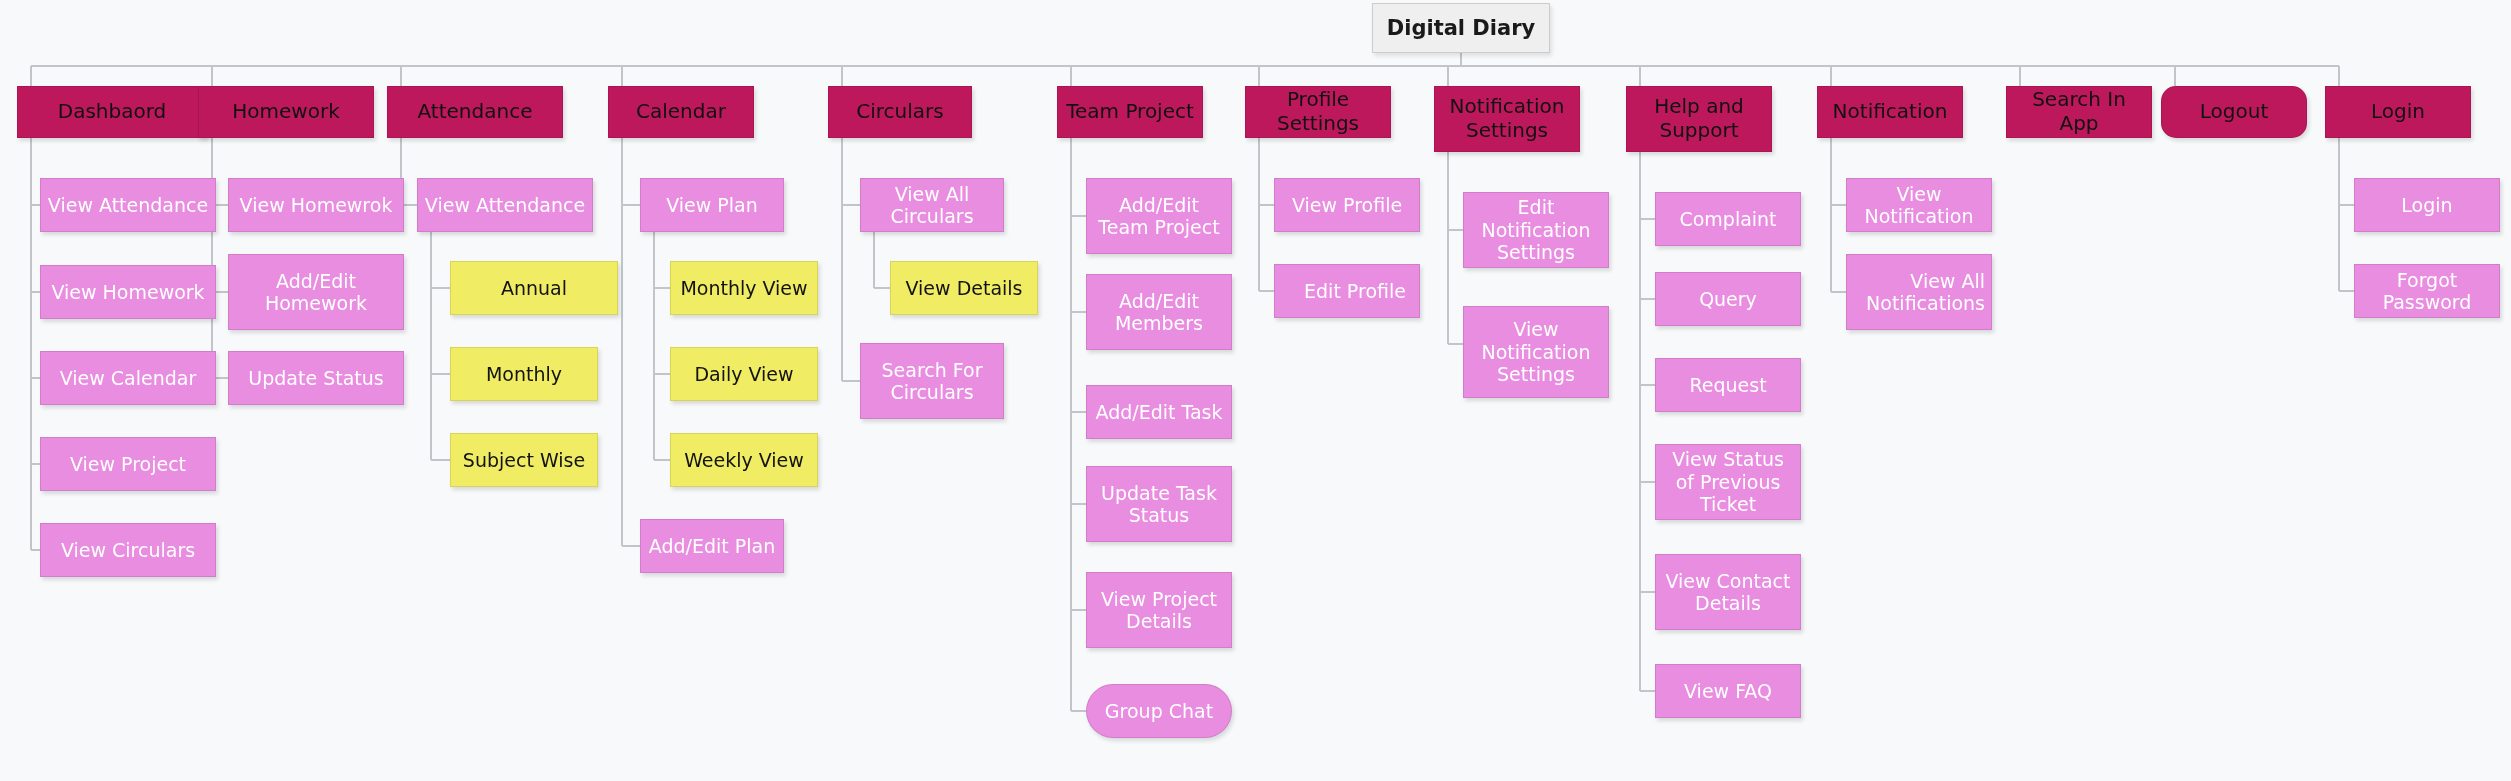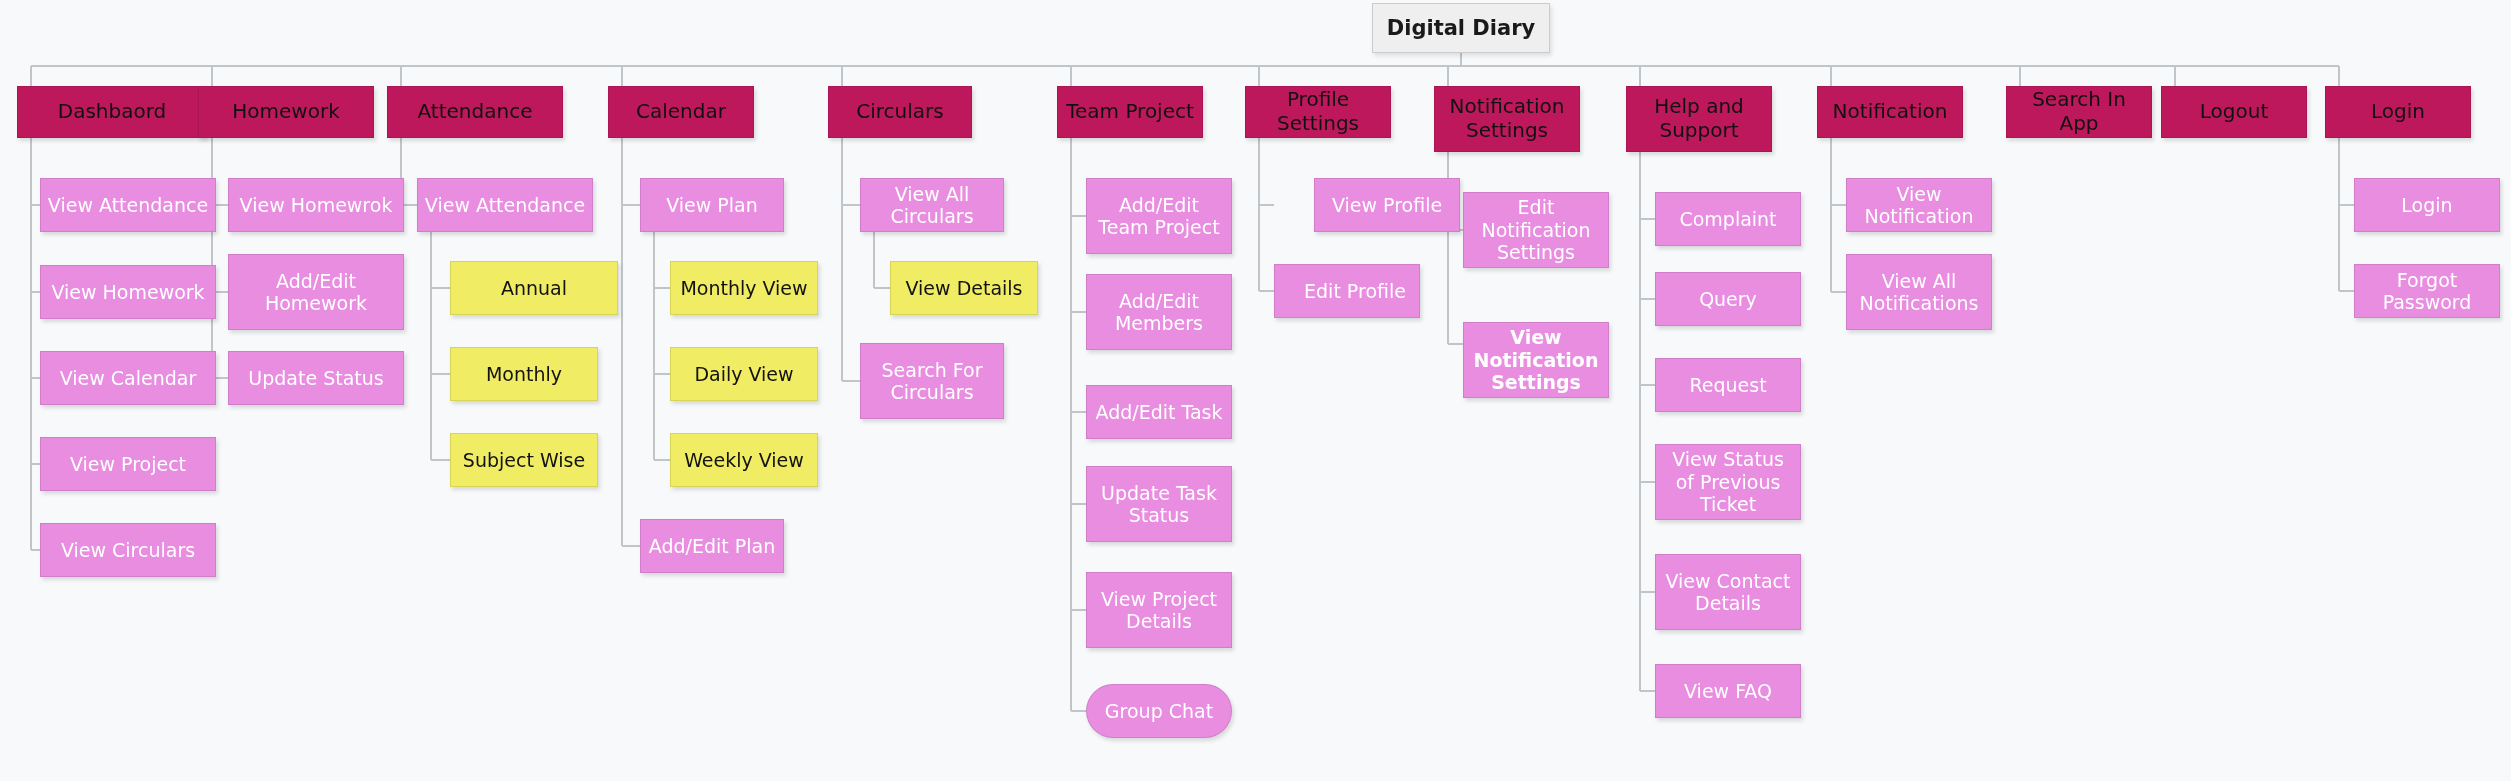--- a/index.html
+++ b/index.html
@@ -161,34 +161,34 @@
       <div class="node node-l3" style="left: 890px; top: 261px; width: 148px; height: 54px;">View Details</div>
       <div class="node node-l2" style="left: 860px; top: 343px; width: 144px; height: 76px;">Search For Circulars</div>
       <div class="node node-l1" style="left: 1057px; top: 86px; width: 146px; height: 52px;">Team Project</div>
       <div class="node node-l2" style="left: 1086px; top: 178px; width: 146px; height: 76px;">Add/Edit Team Project</div>
       <div class="node node-l2" style="left: 1086px; top: 274px; width: 146px; height: 76px;">Add/Edit Members</div>
       <div class="node node-l2" style="left: 1086px; top: 385px; width: 146px; height: 54px;">Add/Edit Task</div>
       <div class="node node-l2" style="left: 1086px; top: 466px; width: 146px; height: 76px;">Update Task Status</div>
       <div class="node node-l2" style="left: 1086px; top: 572px; width: 146px; height: 76px;">View Project Details</div>
       <div class="node node-l2" style="left: 1086px; top: 684px; width: 146px; height: 54px; border-radius: 27px;">Group Chat</div>
       <div class="node node-l1" style="left: 1245px; top: 86px; width: 146px; height: 52px;">Profile Settings</div>
-      <div class="node node-l2" style="left: 1314px; top: 178px; width: 146px; height: 54px;">View Profile</div>
+      <div class="node node-l2" style="left: 1274px; top: 178px; width: 146px; height: 54px;">View Profile</div>
       <div class="node node-l2" style="left: 1274px; top: 264px; width: 146px; height: 54px; padding-left: 22px;">Edit Profile</div>
       <div class="node node-l1" style="left: 1434px; top: 86px; width: 146px; height: 66px;">Notification Settings</div>
       <div class="node node-l2" style="left: 1463px; top: 192px; width: 146px; height: 76px;">Edit Notification Settings</div>
-      <div class="node node-l2" style="left: 1463px; top: 322px; width: 146px; height: 76px; font-weight: bold;">View Notification Settings</div>
+      <div class="node node-l2" style="left: 1463px; top: 306px; width: 146px; height: 92px;">View Notification Settings</div>
       <div class="node node-l1" style="left: 1626px; top: 86px; width: 146px; height: 66px;">Help and Support</div>
       <div class="node node-l2" style="left: 1655px; top: 192px; width: 146px; height: 54px;">Complaint</div>
       <div class="node node-l2" style="left: 1655px; top: 272px; width: 146px; height: 54px;">Query</div>
       <div class="node node-l2" style="left: 1655px; top: 358px; width: 146px; height: 54px;">Request</div>
       <div class="node node-l2" style="left: 1655px; top: 444px; width: 146px; height: 76px;">View Status of Previous Ticket</div>
       <div class="node node-l2" style="left: 1655px; top: 554px; width: 146px; height: 76px;">View Contact Details</div>
       <div class="node node-l2" style="left: 1655px; top: 664px; width: 146px; height: 54px;">View FAQ</div>
       <div class="node node-l1" style="left: 1817px; top: 86px; width: 146px; height: 52px;">Notification</div>
       <div class="node node-l2" style="left: 1846px; top: 178px; width: 146px; height: 54px;">View Notification</div>
-      <div class="node node-l2" style="left: 1846px; top: 254px; width: 146px; height: 76px;">View All Notifications</div>
+      <div class="node node-l2" style="left: 1846px; top: 254px; width: 146px; height: 76px; text-align: right;">View All Notifications</div>
       <div class="node node-l1" style="left: 2006px; top: 86px; width: 146px; height: 52px;">Search In App</div>
-      <div class="node node-l1" style="left: 2161px; top: 86px; width: 146px; height: 52px;">Logout</div>
+      <div class="node node-l1" style="left: 2161px; top: 86px; width: 146px; height: 52px; border-radius: 15px;">Logout</div>
       <div class="node node-l1" style="left: 2325px; top: 86px; width: 146px; height: 52px;">Login</div>
       <div class="node node-l2" style="left: 2354px; top: 178px; width: 146px; height: 54px;">Login</div>
       <div class="node node-l2" style="left: 2354px; top: 264px; width: 146px; height: 54px;">Forgot Password</div>
     </div>
 </div>
 
 </body></html>

